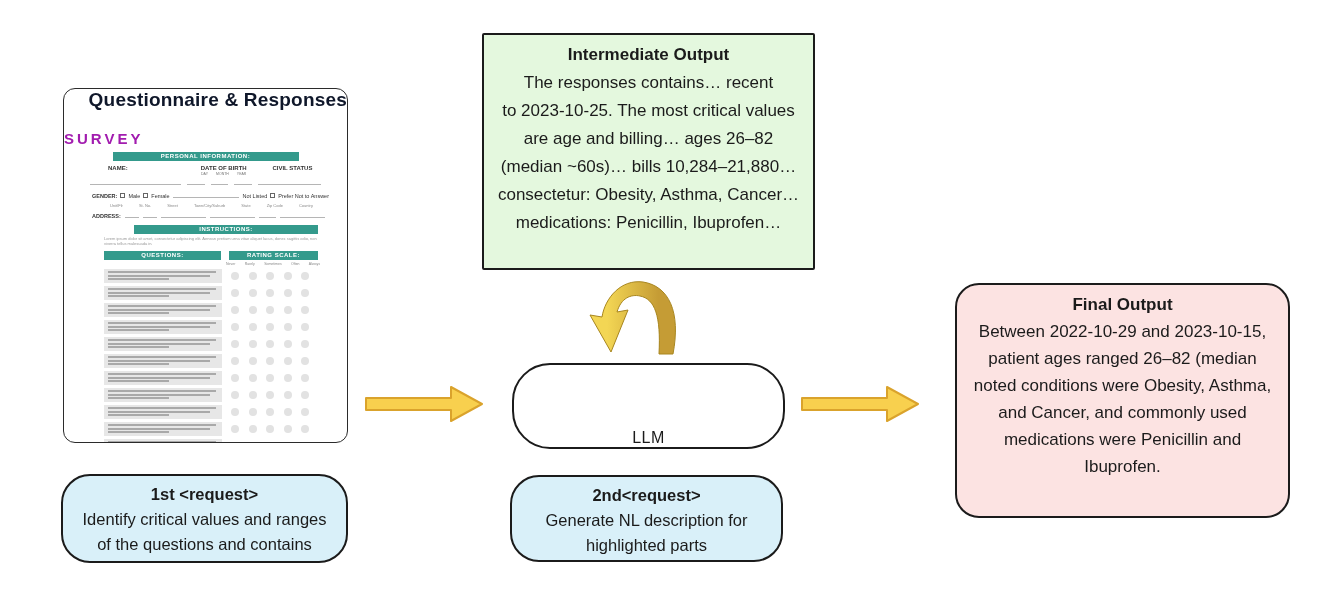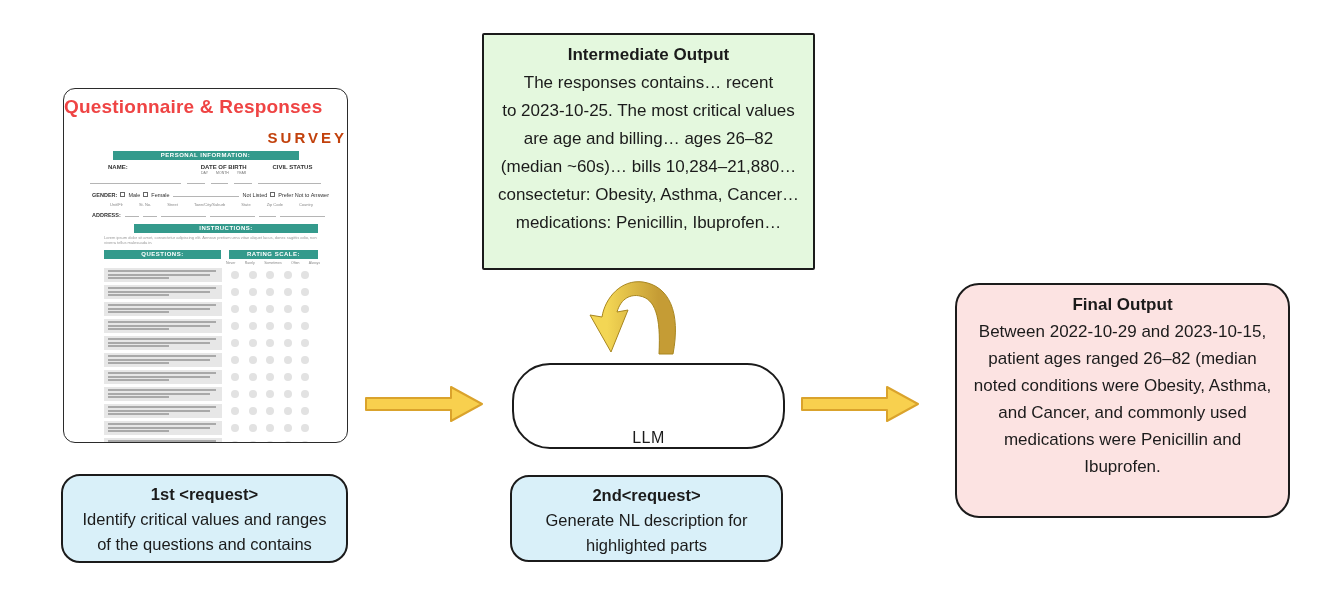--- a/index.html
+++ b/index.html
@@ -10,22 +10,22 @@
   }
   .abs{position:absolute;box-sizing:border-box;}
   .rbox{border:2px solid #1b1b1b;text-align:center;}
 
   
   .survey-card{
     left:63px;top:88px;width:285px;height:355px;
     background:#ffffff;border:1.5px solid #2b2b2b;border-radius:12px;
     overflow:hidden;
   }
-  .sv-title{margin-top:7px;font-size:19px;line-height:21px;font-weight:bold;color:#ef4444;text-align:left;letter-spacing:0.2px;}
-  .sv-survey{margin-top:12px;font-size:15px;font-weight:bold;color:#c2410c;text-align:right;letter-spacing:3px;}
+  .sv-title{font-size:19px;line-height:21px;font-weight:bold;color:#0f172a;text-align:right;letter-spacing:0.2px;}
+  .sv-survey{margin-top:20px;font-size:15px;font-weight:bold;color:#a21caf;text-align:left;letter-spacing:3px;}
   .tealbar{background:#349a8c;color:#fff;font-weight:bold;font-size:6px;line-height:9px;height:9px;text-align:center;letter-spacing:0.5px;}
   .bar-personal{width:186px;margin:5px auto 0;}
   .sv-namerow{display:flex;margin:4px 22px 0 30px;font-size:6px;color:#333;font-weight:bold;}
   .sv-namerow .c1{flex:1.1;text-align:left;padding-left:14px;}
   .sv-namerow .c2{flex:1;text-align:center;}
   .sv-namerow .c3{flex:0.9;text-align:center;}
   .dob-subs{display:flex;justify-content:center;gap:8px;font-size:3.5px;font-weight:normal;color:#777;margin-top:1px;}
   .ul-row{display:flex;margin:4px 26px 0;align-items:flex-end;gap:6px;}
   .ul{border-bottom:1px solid #b5b5b5;height:4px;}
   .sv-gender{display:flex;align-items:baseline;gap:3px;margin:8px 18px 0 28px;font-size:5.5px;color:#333;white-space:nowrap;}
@@ -51,21 +51,21 @@
 
   
   .green-box{
     left:482px;top:33px;width:333px;height:237px;border-radius:2px;
     background:#e4f8de;padding:6px 10px;font-size:17px;line-height:28px;
   }
   .pink-box{
     left:955px;top:283px;width:335px;height:235px;border-radius:24px;
     background:#fce3e2;padding:6px 8px;font-size:17px;line-height:27px;
   }
-  .blue-box{background:#d9f0f9;border-radius:19px;font-size:16.5px;line-height:25px;}
+  .blue-box{background:#d9f0f9;border-radius:29px;font-size:16.5px;line-height:25px;}
   .blue1{left:61px;top:474px;width:287px;height:89px;padding-top:6px;}
   .blue2{left:510px;top:475px;width:273px;height:87px;padding-top:6px;}
   .box-title{font-weight:bold;}
   .llm-box{
     left:512px;top:363px;width:273px;height:86px;border-radius:38px;
     background:#ffffff;display:flex;align-items:flex-end;justify-content:center;
     font-size:16px;letter-spacing:0.5px;
   }
   svg{display:block;}
 </style>

